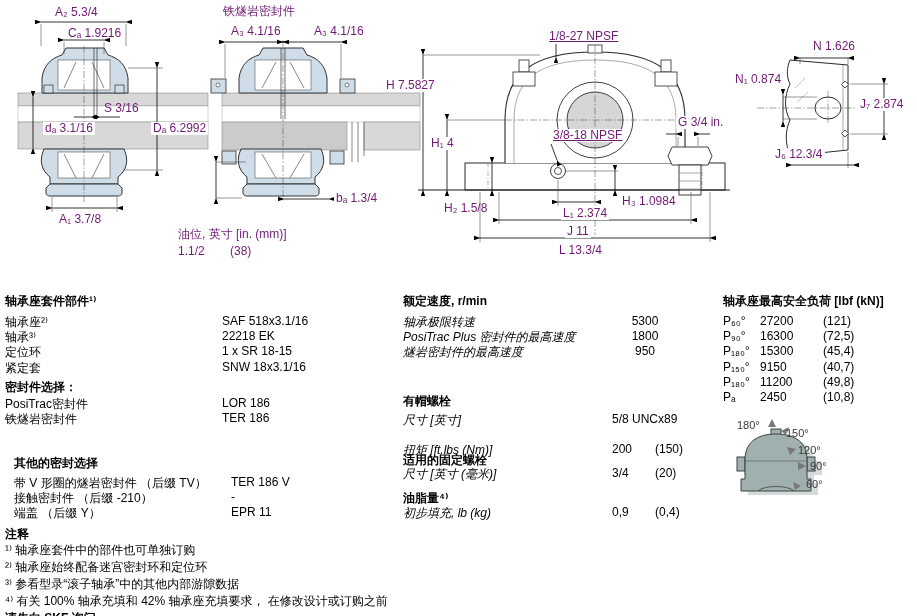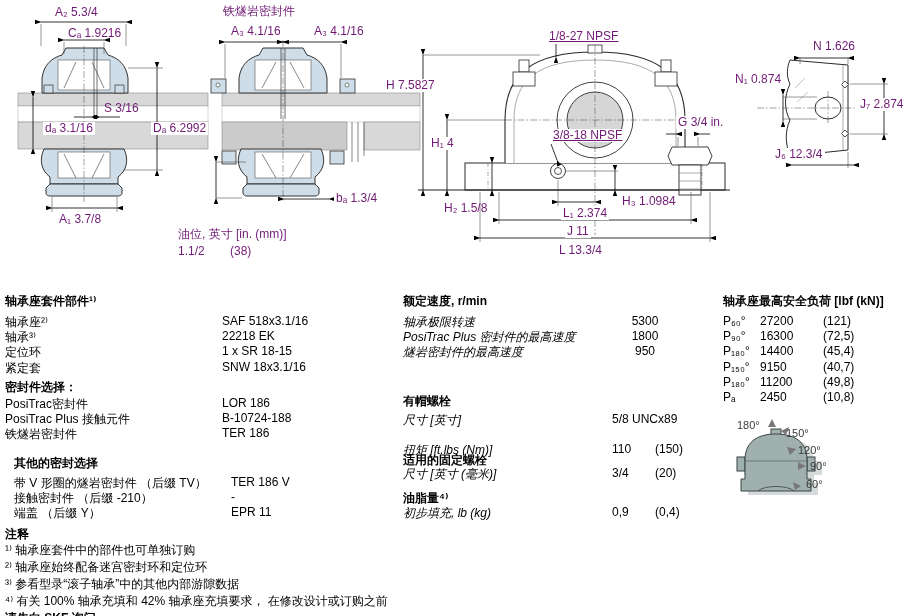--- a/index.html
+++ b/index.html
@@ -256,24 +256,20 @@
     </div>
 </div>
 
 <div class="sec" style="left:5px;top:370px">
   <div class="hdr h17">密封件选择：</div>
   <div class="row">
       <span class="lbl">PosiTrac密封件</span>
       <span>LOR 186</span>
     </div>
   <div class="row">
-      <span class="lbl">PosiTrac Plus 接触元件</span>
-      <span>B-10724-188</span>
-    </div>
-  <div class="row">
       <span class="lbl">铁燧岩密封件</span>
       <span>TER 186</span>
     </div>
 </div>
 
 <div class="sec" style="left:14px;top:446px">
   <div class="hdr h20">其他的密封选择</div>
   <div class="row">
       <span class="lbl">带 V 形圈的燧岩密封件 （后缀 TV）</span>
       <span>TER 186 V</span>
@@ -319,21 +315,21 @@
       <span class="lbl">尺寸 [英寸]</span>
       <span class="v1">5/8 UNCx89</span>
       <span></span>
     </div>
   <div class="row">
       <span class="v1"></span>
       <span></span>
     </div>
   <div class="row">
       <span class="lbl">扭矩 [ft.lbs (Nm)]</span>
-      <span class="v1">110</span>
+      <span class="v1">200</span>
       <span>(150)</span>
     </div>
 </div>
 
 <div class="sec mid" style="left:403px;top:443px">
   <div class="hdr h14">适用的固定螺栓</div>
   <div class="row">
       <span class="lbl">尺寸 [英寸 (毫米)]</span>
       <span class="v1">3/4</span>
       <span>(20)</span>
@@ -356,21 +352,21 @@
       <span class="p-v1">27200</span>
       <span>(121)</span>
     </div>
   <div class="row">
       <span class="p-lbl">P₉₀°</span>
       <span class="p-v1">16300</span>
       <span>(72,5)</span>
     </div>
   <div class="row">
       <span class="p-lbl">P₁₈₀°</span>
-      <span class="p-v1">14400</span>
+      <span class="p-v1">15300</span>
       <span>(45,4)</span>
     </div>
   <div class="row">
       <span class="p-lbl">P₁₅₀°</span>
       <span class="p-v1">9150</span>
       <span>(40,7)</span>
     </div>
   <div class="row">
       <span class="p-lbl">P₁₈₀°</span>
       <span class="p-v1">11200</span>

